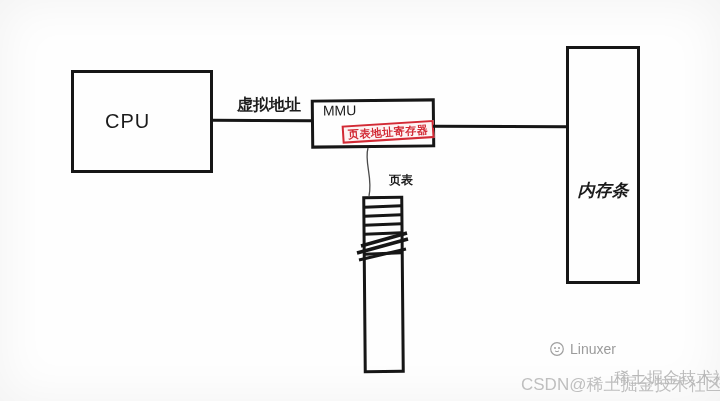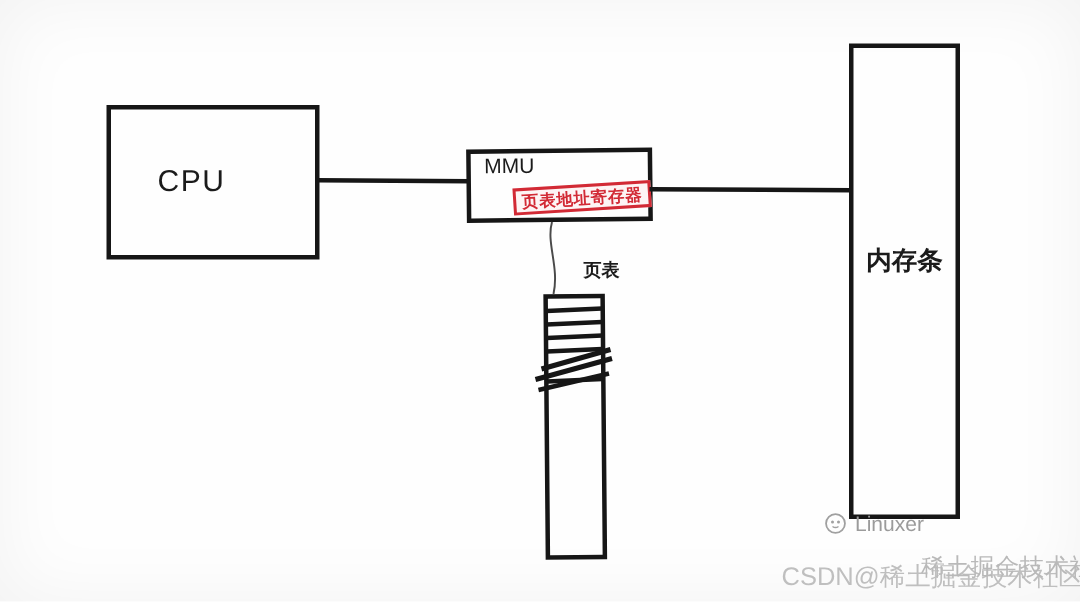--- a/index.html
+++ b/index.html
@@ -12,21 +12,21 @@
   .cpu{left:71px;top:70px;width:142px;height:103px;display:flex;align-items:center;}
   .cpu-label{font-size:20px;font-weight:500;color:#1b1b1b;padding-left:31px;letter-spacing:1px;}
   .mmu{left:311px;top:99px;width:124px;height:49px;transform:rotate(-0.6deg);}
   .mmu-label{position:absolute;left:9px;top:0px;font-size:14px;font-weight:500;color:#1b1b1b;}
   .register{
     position:absolute;left:28px;top:21px;width:92px;height:18px;
     border:2px solid #d22a35;color:#d22a35;background:#fdf4f4;
     font-size:11px;font-weight:700;display:flex;align-items:center;justify-content:center;
     letter-spacing:0.5px;transform:rotate(-3deg);box-sizing:border-box;white-space:nowrap;
   }
-  .memory{left:566px;top:29px;width:74px;height:317px;}
+  .memory{left:566px;top:46px;width:74px;height:238px;font-style:italic;}
   .memory-label{position:absolute;left:0;right:0;top:130px;text-align:center;font-size:17px;font-weight:600;color:#1b1b1b;}
   .hline{position:absolute;height:3px;background:#161616;}
   .line-virtual{left:212px;top:119px;width:101px;transform:rotate(0.4deg);}
   .line-physical{left:433px;top:125px;width:135px;transform:rotate(0.3deg);}
   .lbl{position:absolute;font-size:16px;font-weight:600;color:#1c1c1c;white-space:nowrap;}
   .lbl-virtual{left:237px;top:95px;}
   .lbl-physical{left:454px;top:99px;}
   .lbl-pagetable{left:389px;top:172px;font-size:12px;}
   .pagetable{left:363px;top:196px;width:41px;height:177px;transform:rotate(-0.5deg);}
   .pt-row{position:absolute;left:-1px;right:-1px;height:3px;background:#161616;transform:rotate(-2deg);}
@@ -39,20 +39,21 @@
 </head>
 <body>
 
 <div class="canvas">
 
   <div class="box cpu">
     <span class="cpu-label">CPU</span>
   </div>
 
   <div class="hline line-virtual"></div>
+  <span class="lbl lbl-virtual">虚拟地址</span>
 
   <div class="box mmu">
     <span class="mmu-label">MMU</span>
     <span class="register">页表地址寄存器</span>
   </div>
 
   <div class="hline line-physical"></div>
 
   <div class="box memory">
     <span class="memory-label">内存条</span>

